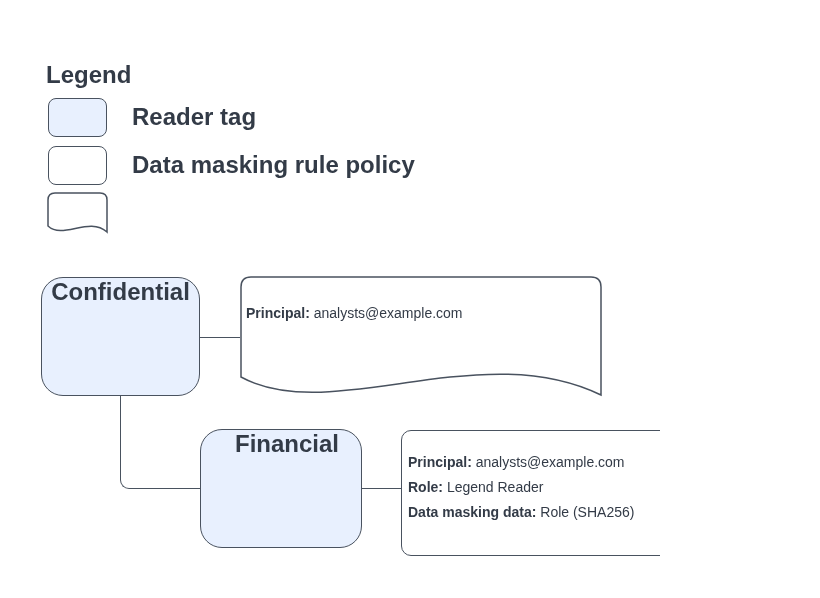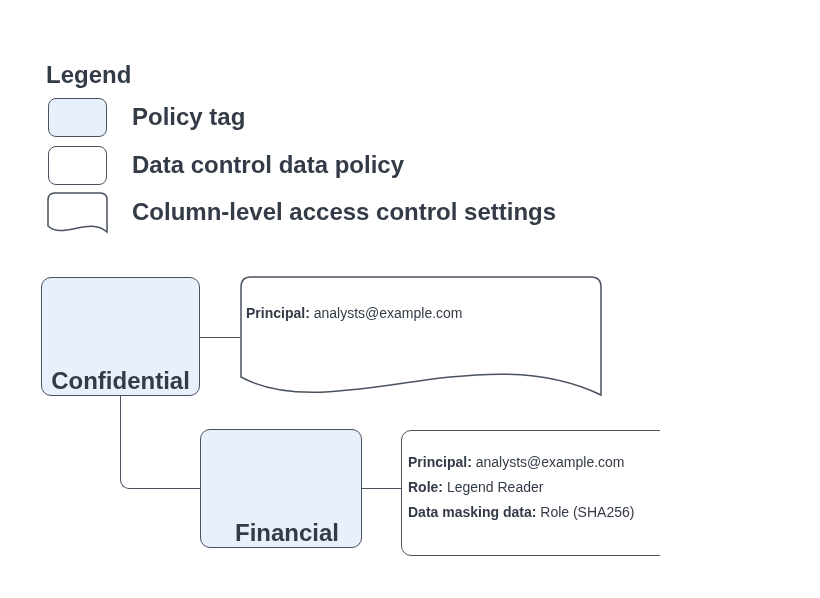--- a/index.html
+++ b/index.html
@@ -23,22 +23,22 @@
   }
   #swatch-policy-tag{left:48px; top:98px; background:var(--tag-fill);}
   #swatch-data-policy{left:48px; top:146px;}
   #swatch-column-acl{left:47px; top:190px; width:62px; height:50px;}
   .legend-label{left:132px; font-size:24px; font-weight:bold; line-height:26px; white-space:nowrap;}
   #legend-label-0{top:104px;}
   #legend-label-1{top:152px;}
   #legend-label-2{top:199px;}
   
   .tag-node{
-    background:var(--tag-fill); border:1.5px solid var(--stroke); border-radius:10px;
-    display:flex; align-items:flex-end; justify-content:center;
+    background:var(--tag-fill); border:1.5px solid var(--stroke); border-radius:22px;
+    display:flex; align-items:flex-start; justify-content:center;
     font-size:24px; font-weight:bold; box-sizing:border-box; white-space:nowrap;
   }
   #node-confidential{left:41px; top:277px; width:159px; height:119px;}
   #node-financial{left:200px; top:429px; width:162px; height:119px;padding-left:12px;}
   
   .h-line{border-top:1.5px solid var(--stroke); height:0;}
   #connector-confidential-acl{left:200px; top:337px; width:40px;}
   #connector-financial-masking{left:362px; top:488px; width:39px;}
   #connector-confidential-financial{
     left:120px; top:396px; width:80px; height:92px;
@@ -58,31 +58,30 @@
   .doc-shape{stroke:var(--stroke); stroke-width:1.5; fill:var(--shape-fill);}
 </style>
 </head>
 <body>
 
 <div id="stage">
 
   <div class="abs" id="legend-title">Legend</div>
 
   <div class="abs swatch" id="swatch-policy-tag"></div>
-  <div class="abs legend-label" id="legend-label-0">Policy tag</div>
+  <div class="abs legend-label" id="legend-label-0">Reader tag</div>
 
   <div class="abs swatch" id="swatch-data-policy"></div>
-  <div class="abs legend-label" id="legend-label-1">Data control data policy</div>
+  <div class="abs legend-label" id="legend-label-1">Data masking rule policy</div>
 
   <div class="abs" id="swatch-column-acl">
     <svg width="62" height="50" viewBox="0 0 62 50">
       <path class="doc-shape" d="M1,36 L1,10 Q1,3 8,3 L53,3 Q60,3 60,10 L60,42 C42,26 16,50 1,36 Z"></path>
     </svg>
   </div>
-  <div class="abs legend-label" id="legend-label-2">Column-level access control settings</div>
 
   <div class="abs h-line" id="connector-confidential-acl"></div>
   <div class="abs" id="connector-confidential-financial"></div>
   <div class="abs h-line" id="connector-financial-masking"></div>
 
   <div class="abs tag-node" id="node-confidential">
     <span>Confidential</span>
   </div>
 
   <div class="abs tag-node" id="node-financial">

